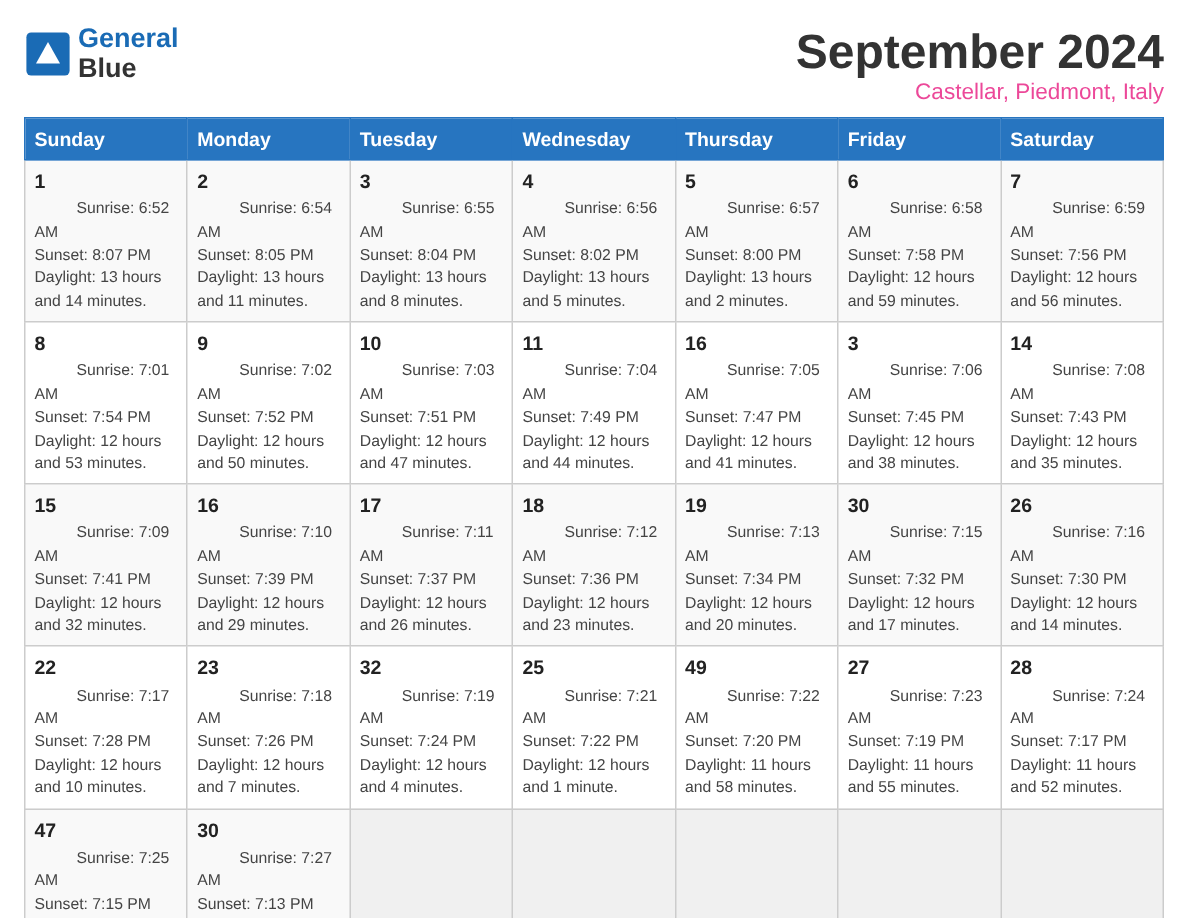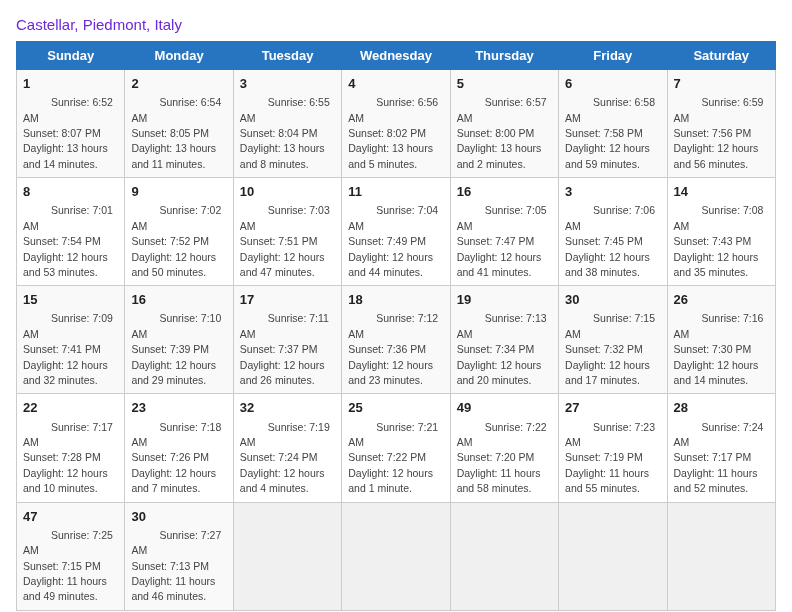--- a/index.html
+++ b/index.html
@@ -35,31 +35,31 @@
     .title-area {
       text-align: right;
     }
     .month-title {
       font-size: 32px;
       font-weight: bold;
       color: #333;
     }
     .subtitle {
       font-size: 15px;
-      color: #6d28d9;
+      color: #ec4899;
     }
     table {
       width: 100%;
       border-collapse: collapse;
       font-size: 11px;
     }
     thead tr th {
       background-color: #2775c0;
       color: #fff;
-      text-align: center;
+      text-align: left;
       padding: 6px 6px;
       font-size: 13px;
       font-weight: bold;
       border: 1px solid #2775c0;
     }
     tbody tr td {
       vertical-align: top;
       padding: 5px 6px;
       border: 1px solid #ccc;
       background: #fff;
@@ -87,21 +87,31 @@
       margin-left: 28px;
     }
     td.empty {
       background: #f0f0f0 !important;
     }
   </style>
 </head>
 <body>
 
 <div class="header">
+  <div class="logo">
+    <svg class="logo-icon" viewBox="0 0 40 40">
+      <rect x="2" y="2" width="36" height="36" rx="4" fill="#1a6bb5"></rect>
+      <polygon points="10,28 20,10 30,28" fill="white"></polygon>
+    </svg>
+    <div class="logo-text">
+      <span>General</span><br><span style="color:#333;">Blue</span>
+    </div>
+  </div>
   <div class="title-area">
+    <div class="month-title">September 2024</div>
     <div class="subtitle">Castellar, Piedmont, Italy</div>
   </div>
 </div>
 
 <table>
   <thead>
     <tr>
       <th>Sunday</th>
       <th>Monday</th>
       <th>Tuesday</th>

